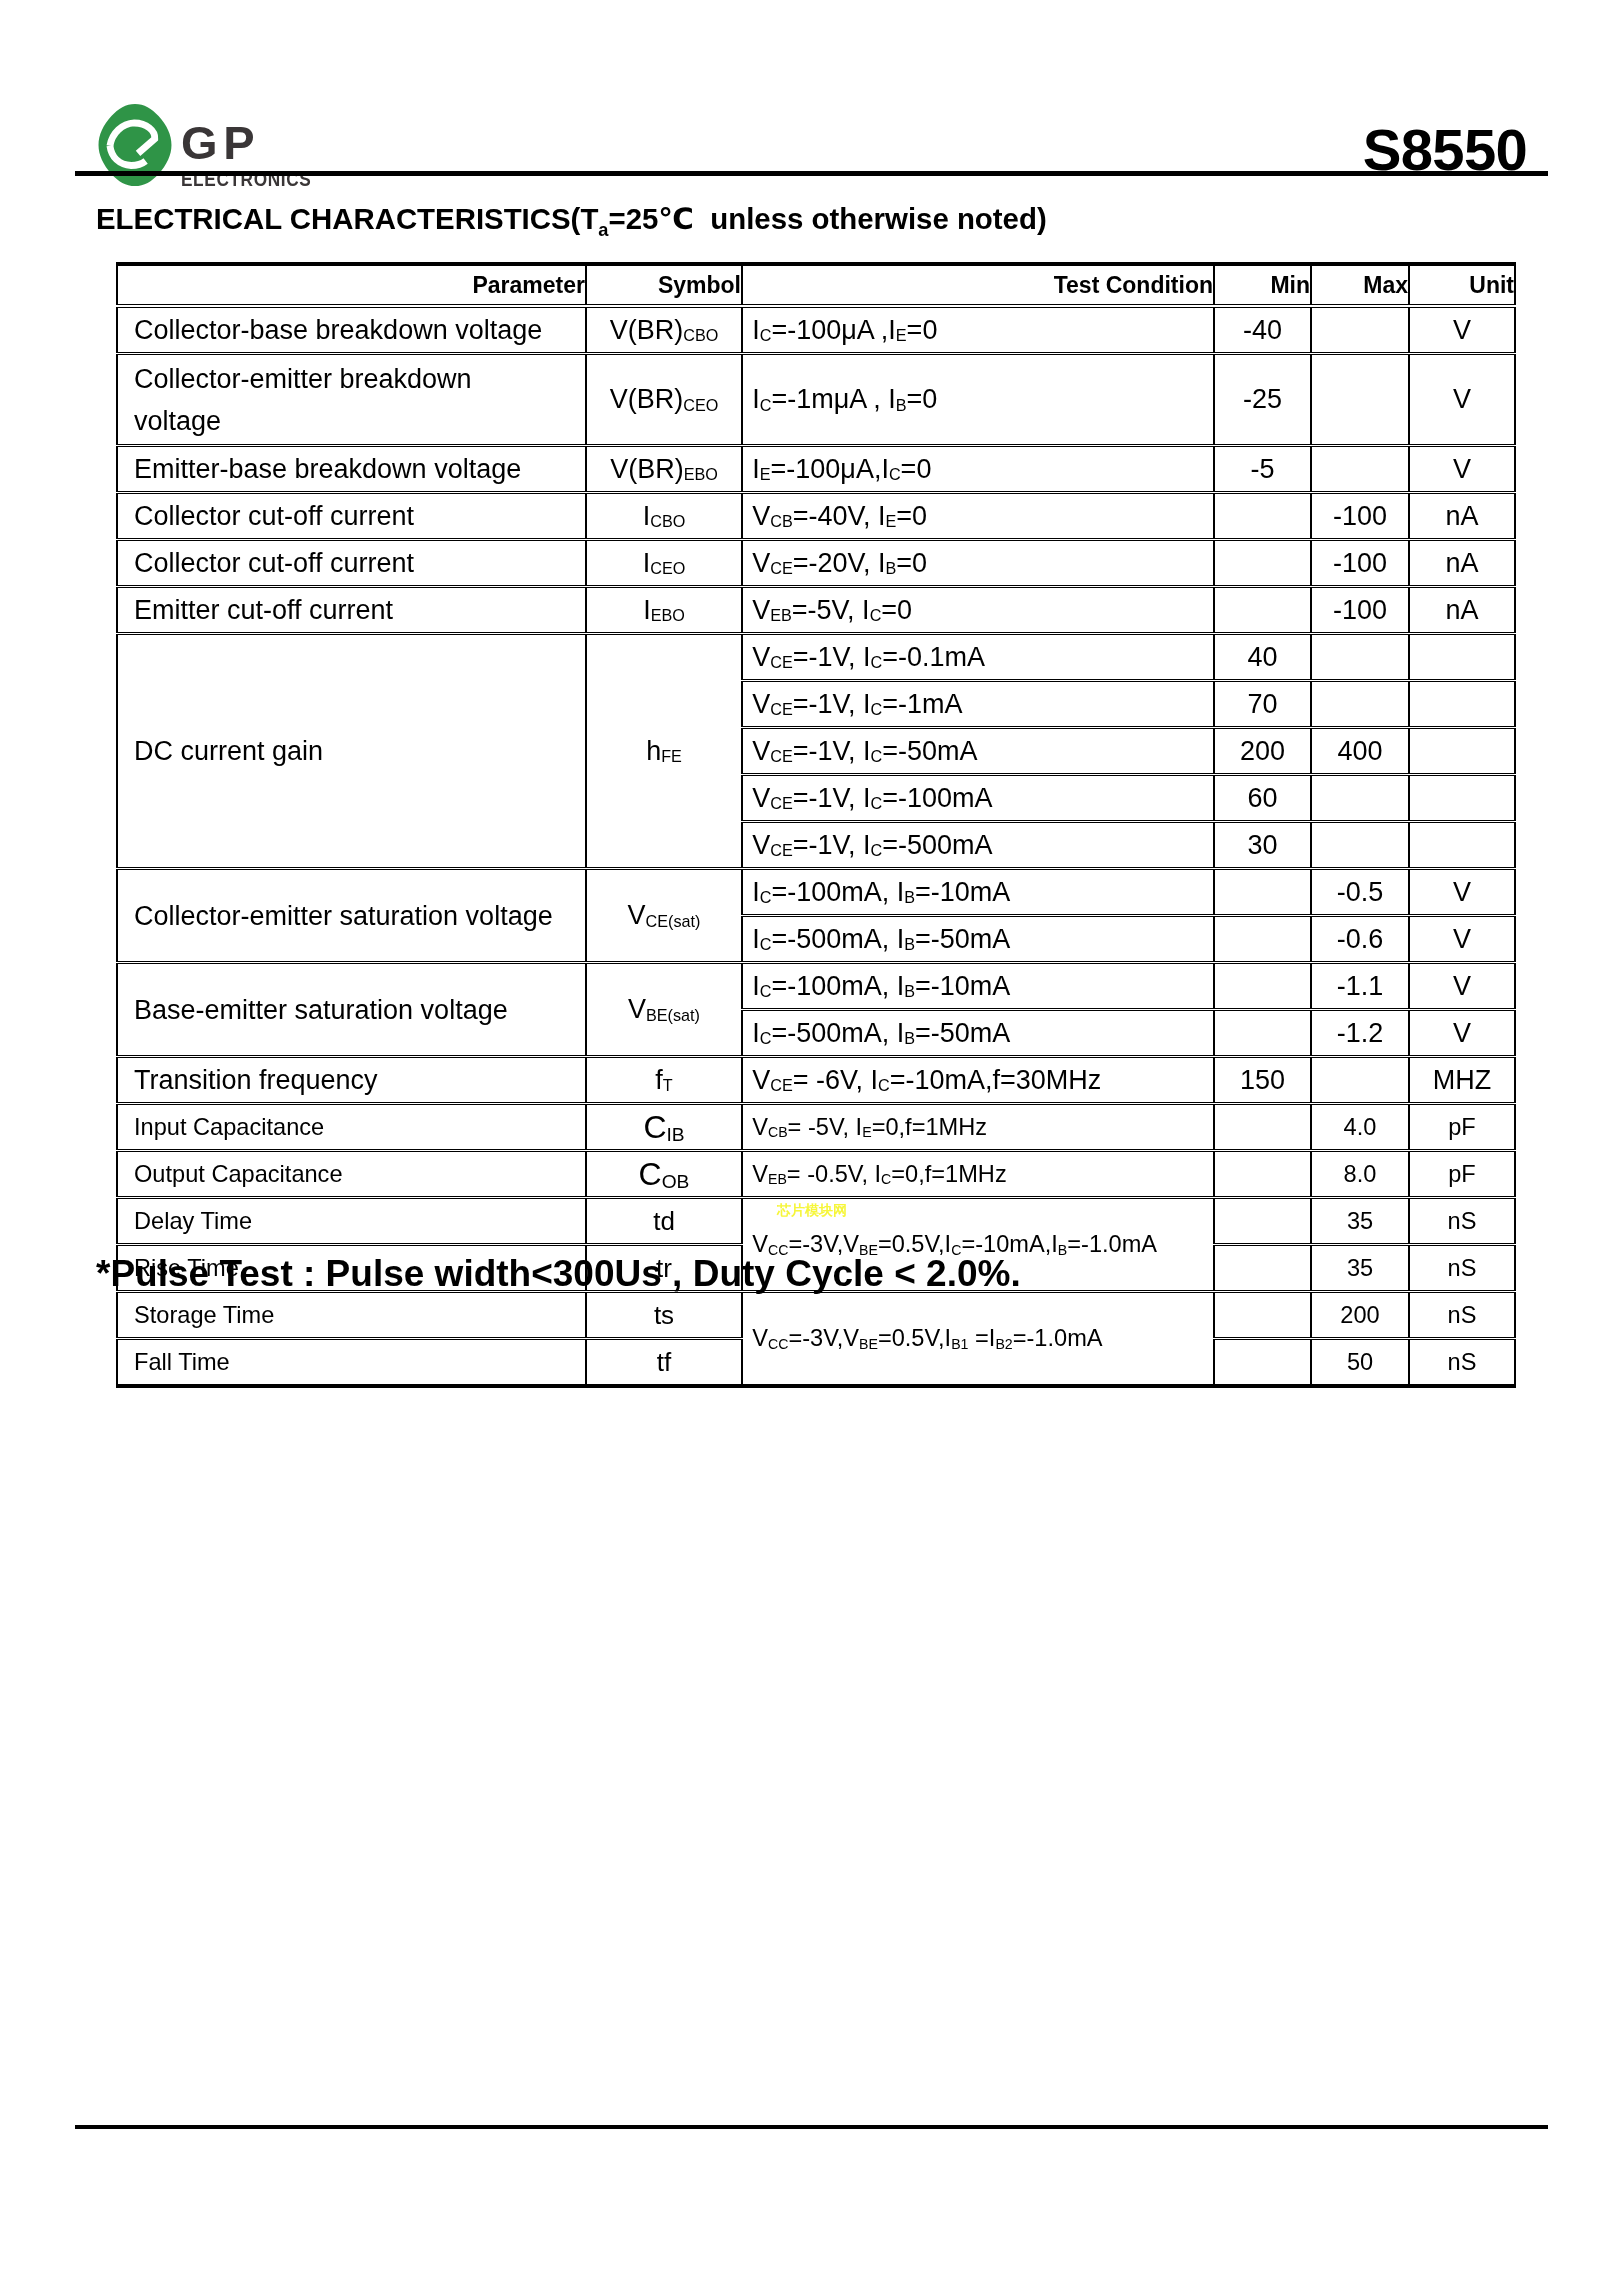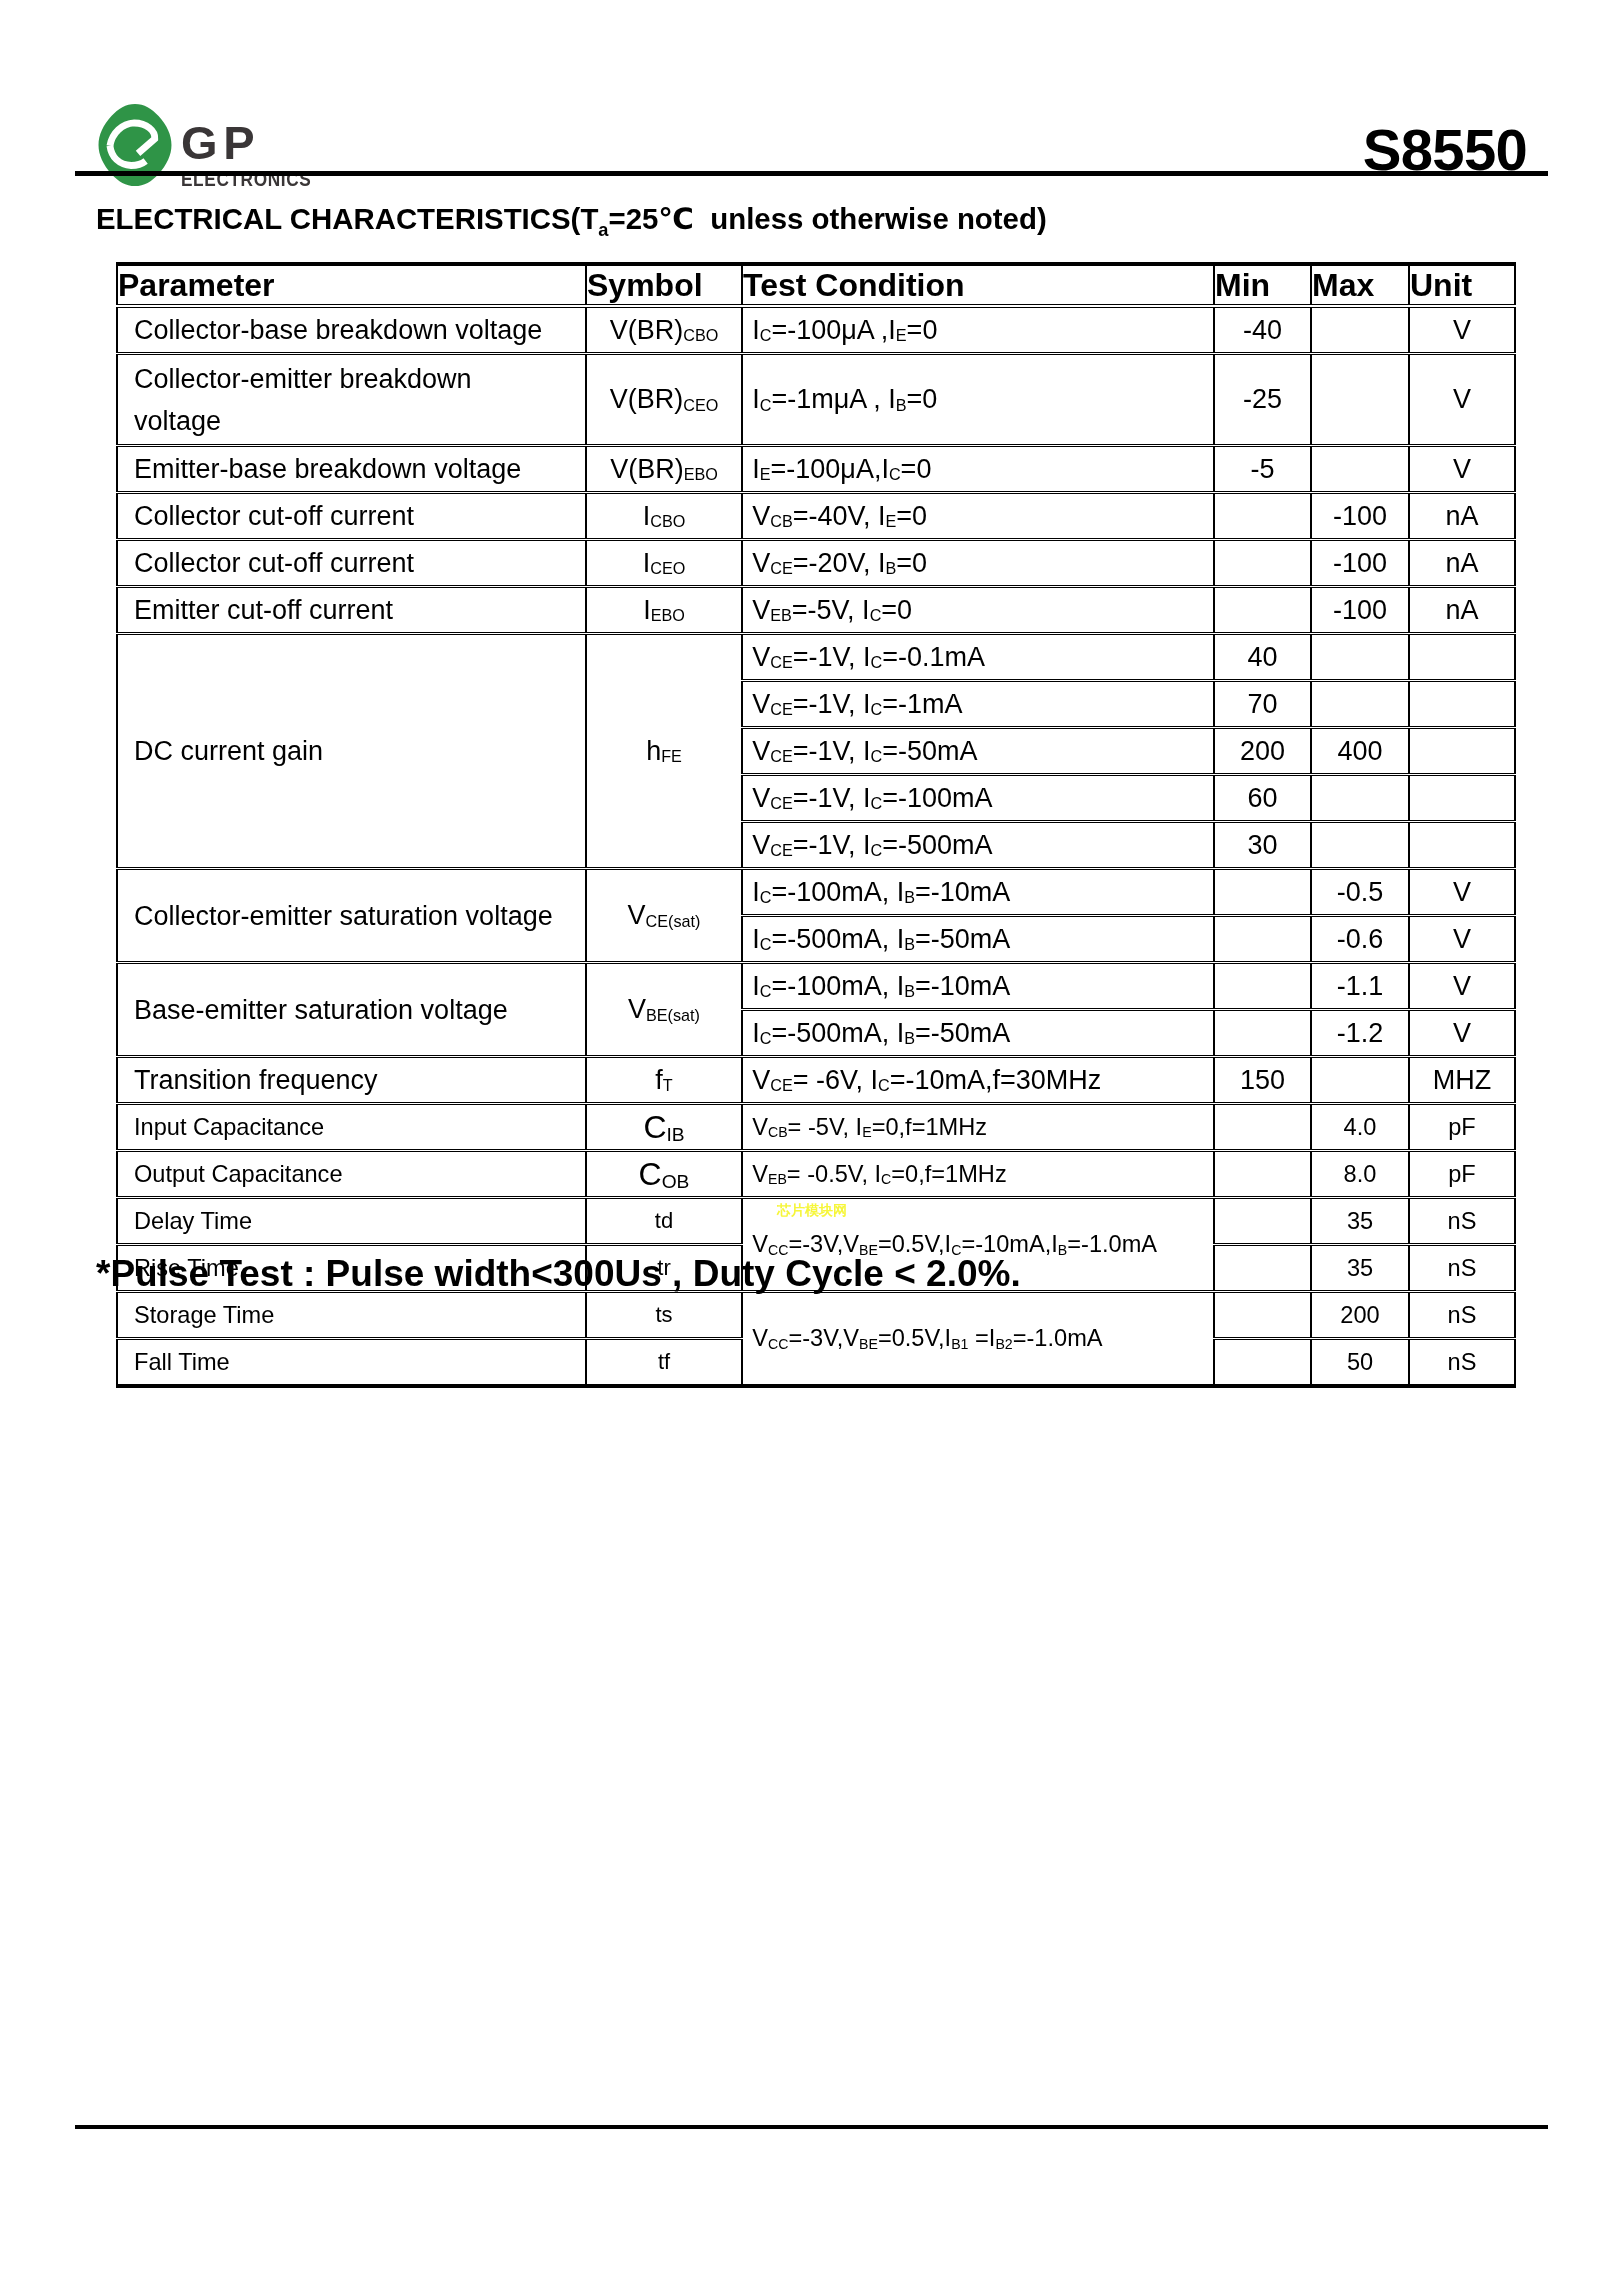--- a/index.html
+++ b/index.html
@@ -26,31 +26,31 @@
   .title sub { font-size:62%; }
 
   
   .chars { position:absolute; left:116px; top:262px; width:1399px;
     table-layout:fixed; border-collapse:collapse;
     border-style:solid; border-color:#000; border-width:4.6px 2px 4.6px 2px; }
   col.c1{width:469px} col.c2{width:156px} col.c3{width:472px}
   col.c4{width:97px} col.c5{width:98px} col.c6{width:106px}
   .chars th {
     border:2px solid #000; border-bottom:4.6px double #000;
-    height:38px; font-size:32px; font-weight:bold; text-align:left; padding:0;
+    height:38px; font-size:23px; font-weight:bold; text-align:right; padding:0;
   }
   .chars td {
     border:2px solid #000; border-top:3.3px double #000; border-bottom:3.3px double #000;
     height:44px; font-size:27px; padding:0; vertical-align:middle; text-align:center;
   }
   .chars td.param { text-align:left; padding-left:16px; white-space:pre-line; line-height:42px; }
   .chars td.cond  { text-align:left; padding-left:9.2px; }
   tr.tall td { height:89px; }
   tr.small td { font-size:23.6px; }
-  tr.small td.sym { font-size:22px; }
+  tr.small td.sym { font-size:26px; }
   .chars td.sym.bigcap { font-size:32px; }
   .chars sub { font-size:60%; vertical-align:baseline; position:relative; top:0.18em; line-height:0; }
   td.has-wm { position:relative; }
   .watermark { position:absolute; left:34px; top:2.6px; font-size:14px; font-weight:bold; white-space:nowrap; }
 
   .footnote { position:absolute; left:96px; top:1253px; font-size:37px; font-weight:bold; }
 
   
   .footer-rule { top:2125px; height:3.9px; }
   .page-footer { position:absolute; left:96px; top:2133px; width:1446px;

